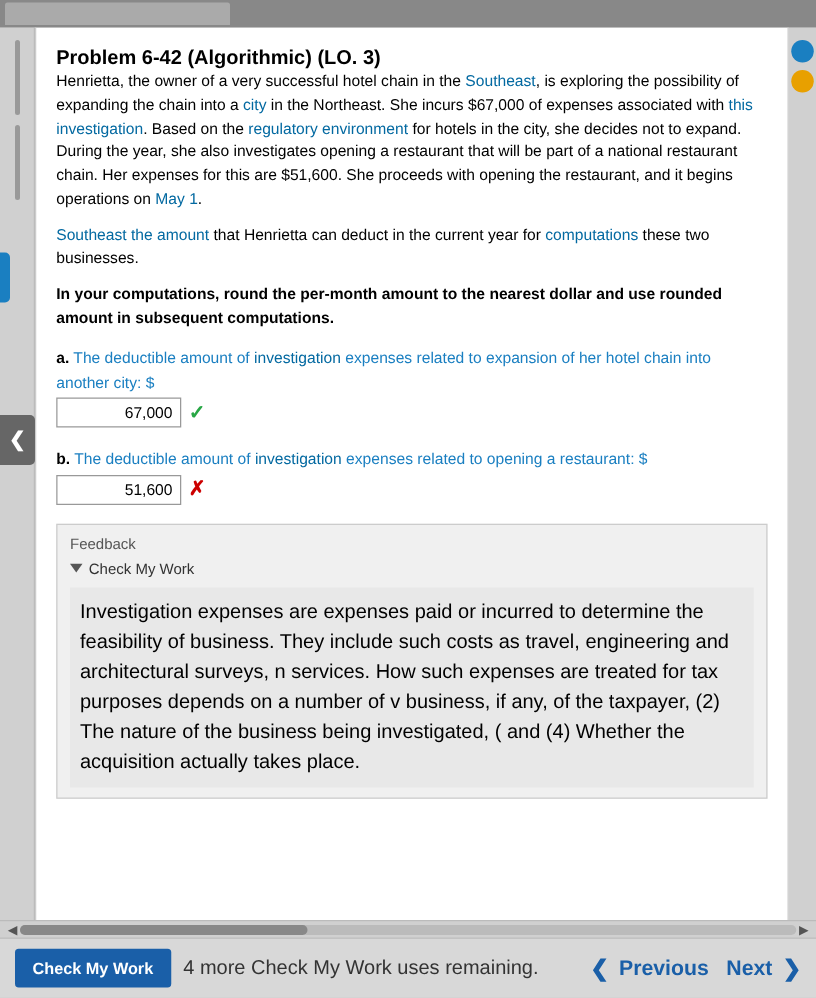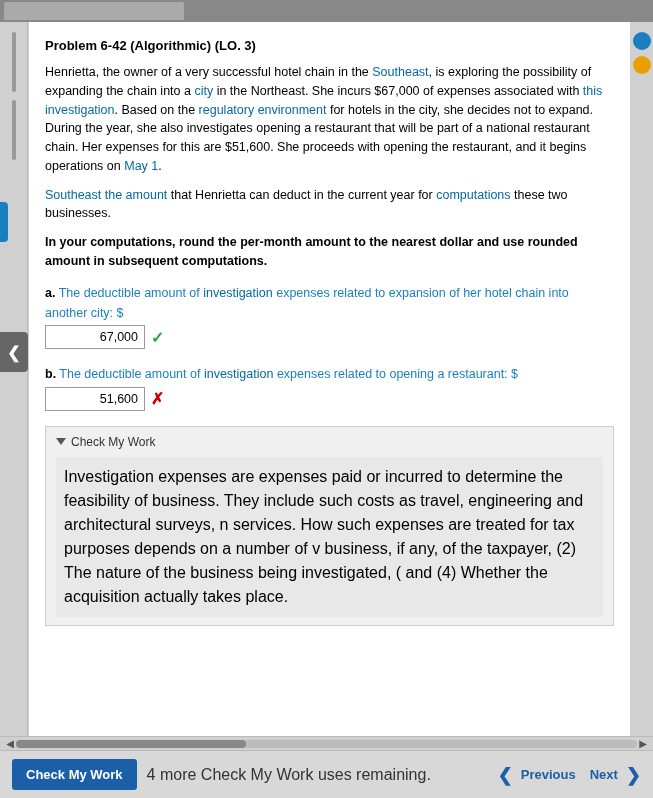--- a/index.html
+++ b/index.html
@@ -122,22 +122,21 @@
       background: white;
       overflow-y: auto;
       overflow-x: hidden;
       padding: 16px 16px 8px 16px;
       border-left: 1px solid #ccc;
       border-right: 1px solid #ccc;
     }
 
     .problem-title {
       font-weight: bold;
-      font-size: 13px;
-      margin-bottom: 10px;
+      font-size: 16px;
       color: #000;
     }
 
     .problem-text {
       font-size: 12.5px;
       line-height: 1.5;
       color: #000;
       margin-bottom: 10px;
     }
 
@@ -337,21 +336,21 @@
       align-items: center;
       gap: 2px;
     }
 
     .prev-btn, .next-btn {
       background: none;
       border: none;
       cursor: pointer;
       display: flex;
       align-items: center;
-      font-size: 13px;
+      font-size: 17px;
       font-weight: bold;
       color: #1a5fa8;
       padding: 4px 6px;
     }
 
     .chevron {
       font-size: 18px;
       color: #1a5fa8;
       font-weight: bold;
     }
@@ -402,20 +401,21 @@
       <div class="question-row">
         <span class="question-label">b.</span>
         <span class="question-text-blue"> The deductible amount of <span class="link-blue">investigation</span> expenses related to opening a restaurant: <span class="inline-dollar">$</span></span>
         <div class="answer-block-b">
           <input type="text" class="answer-input" value="51,600" style="">
           <span class="x-mark">✗</span>
         </div>
       </div>
 
       <div class="feedback-box">
+        <div class="feedback-title">Feedback</div>
         <div class="check-my-work-header">
           <span class="triangle-icon"></span>
           <span class="check-work-label">Check My Work</span>
         </div>
         <div class="feedback-content">Investigation expenses are expenses paid or incurred to determine the feasibility of business. They include such costs as travel, engineering and architectural surveys, n services. How such expenses are treated for tax purposes depends on a number of v business, if any, of the taxpayer, (2) The nature of the business being investigated, ( and (4) Whether the acquisition actually takes place.</div>
       </div>
 
     </div>
 
     <div class="right-sidebar">

